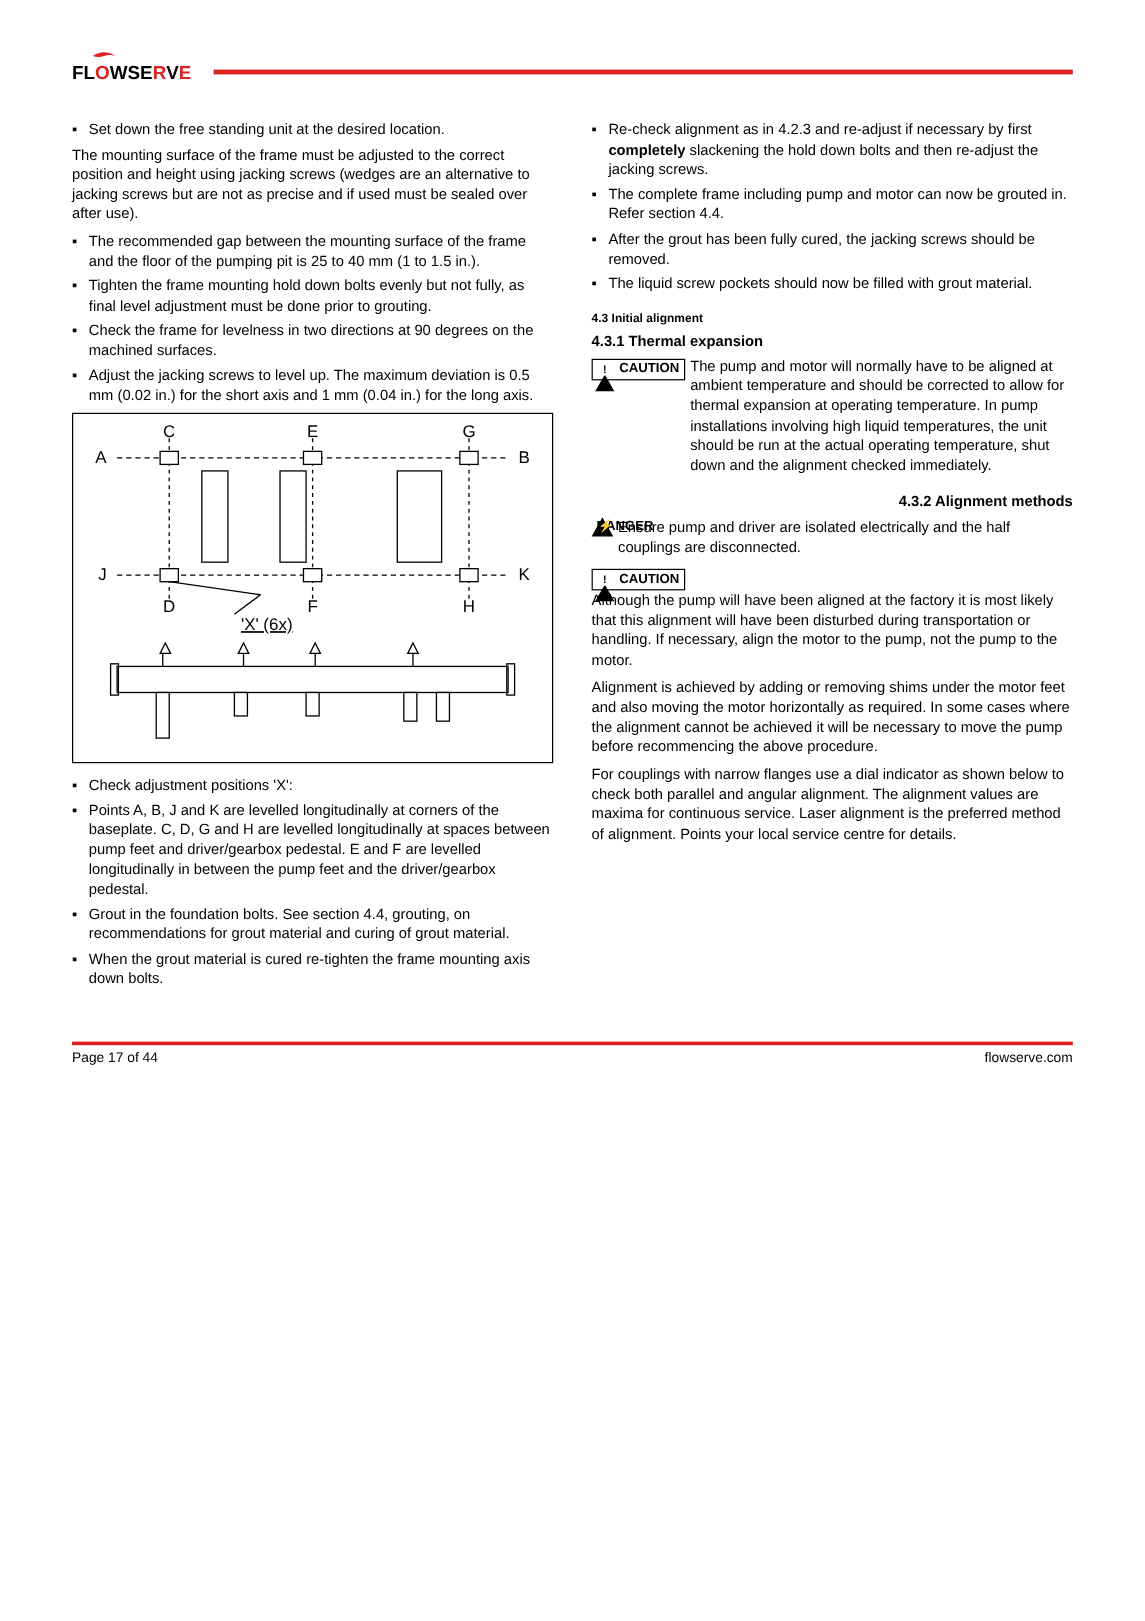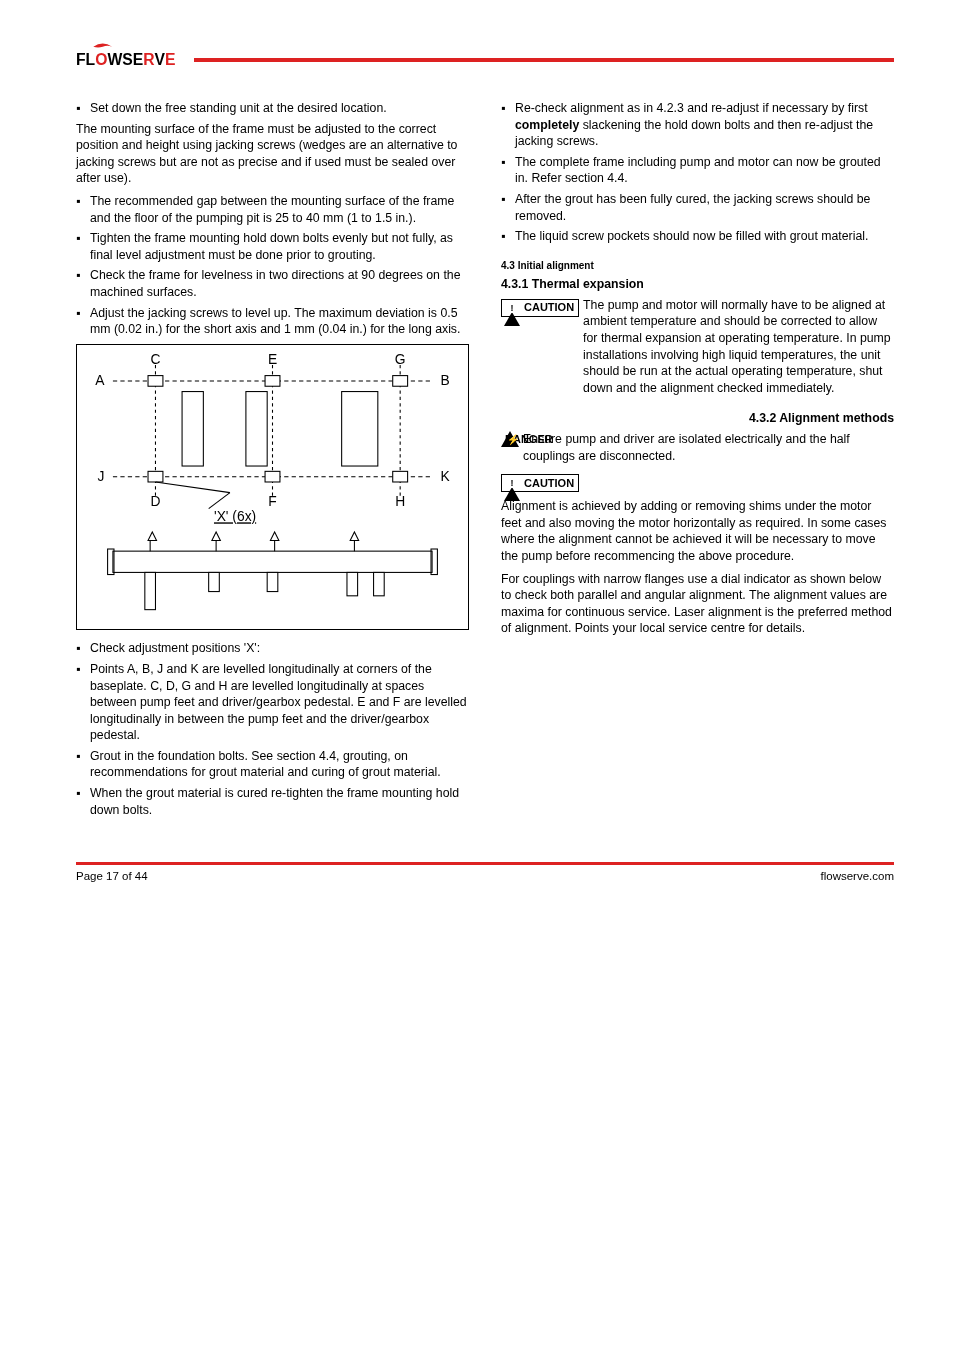--- a/index.html
+++ b/index.html
@@ -6,21 +6,21 @@
     margin: 0;
     padding: 0;
     font-family: Arial, Helvetica, sans-serif;
     font-size: 12.3px;
     line-height: 1.35;
     color: #000;
     background: #fff;
     width: 954px;
   }
   .page {
-    padding: 40px 60px 30px 76px;
+    padding: 40px 60px 30px 60px;
     box-sizing: border-box;
   }
   .header {
     display: flex;
     align-items: center;
     margin-bottom: 20px;
   }
   .header-line {
     flex: 1;
     height: 4px;
@@ -237,21 +237,21 @@
       <div class="bullet-item">
           <div class="dot">▪</div>
           <div class="txt">Points A, B, J and K are levelled longitudinally at corners of the baseplate. C, D, G and H are levelled longitudinally at spaces between pump feet and driver/gearbox pedestal. E and F are levelled longitudinally in between the pump feet and the driver/gearbox pedestal.</div>
         </div>
       <div class="bullet-item">
           <div class="dot">▪</div>
           <div class="txt">Grout in the foundation bolts. See section 4.4, grouting, on recommendations for grout material and curing of grout material.</div>
         </div>
       <div class="bullet-item">
           <div class="dot">▪</div>
-          <div class="txt">When the grout material is cured re-tighten the frame mounting hold down bolts.</div>
+          <div class="txt">When the grout material is cured re-tighten the frame mounting axis down bolts.</div>
         </div>
 
     </div>
 
     <div class="col">
 
       <div class="bullet-item">
         <div class="dot">▪</div>
         <div class="txt">
           <span>Re-check alignment as in 4.2.3 and re-adjust if necessary by first </span><b>completely</b><span> slackening the hold down bolts and then re-adjust the jacking screws.</span>
@@ -300,20 +300,21 @@
       <div class="badge-wrap" style="margin-top:8px;">
         <span class="caution-box">
           <span class="caution-tri-wrap">
             <span class="danger-tri" style="border-bottom-width:14px;border-left-width:8px;border-right-width:8px;"></span>
             <span class="caution-tri-inner"></span>
             <span class="caution-bang">!</span>
           </span>
           <span>CAUTION</span>
         </span>
       </div>
+      <div class="para">Although the pump will have been aligned at the factory it is most likely that this alignment will have been disturbed during transportation or handling. If necessary, align the motor to the pump, not the pump to the motor.</div>
 
       <div class="para" style="margin-top:6px;">Alignment is achieved by adding or removing shims under the motor feet and also moving the motor horizontally as required. In some cases where the alignment cannot be achieved it will be necessary to move the pump before recommencing the above procedure.</div>
       <div class="para" style="margin-top:6px;">For couplings with narrow flanges use a dial indicator as shown below to check both parallel and angular alignment. The alignment values are maxima for continuous service. Laser alignment is the preferred method of alignment. Points your local service centre for details.</div>
 
     </div>
   </div>
 
   <div class="footer">
     <span>Page 17 of 44</span>
     <span>flowserve.com</span>

